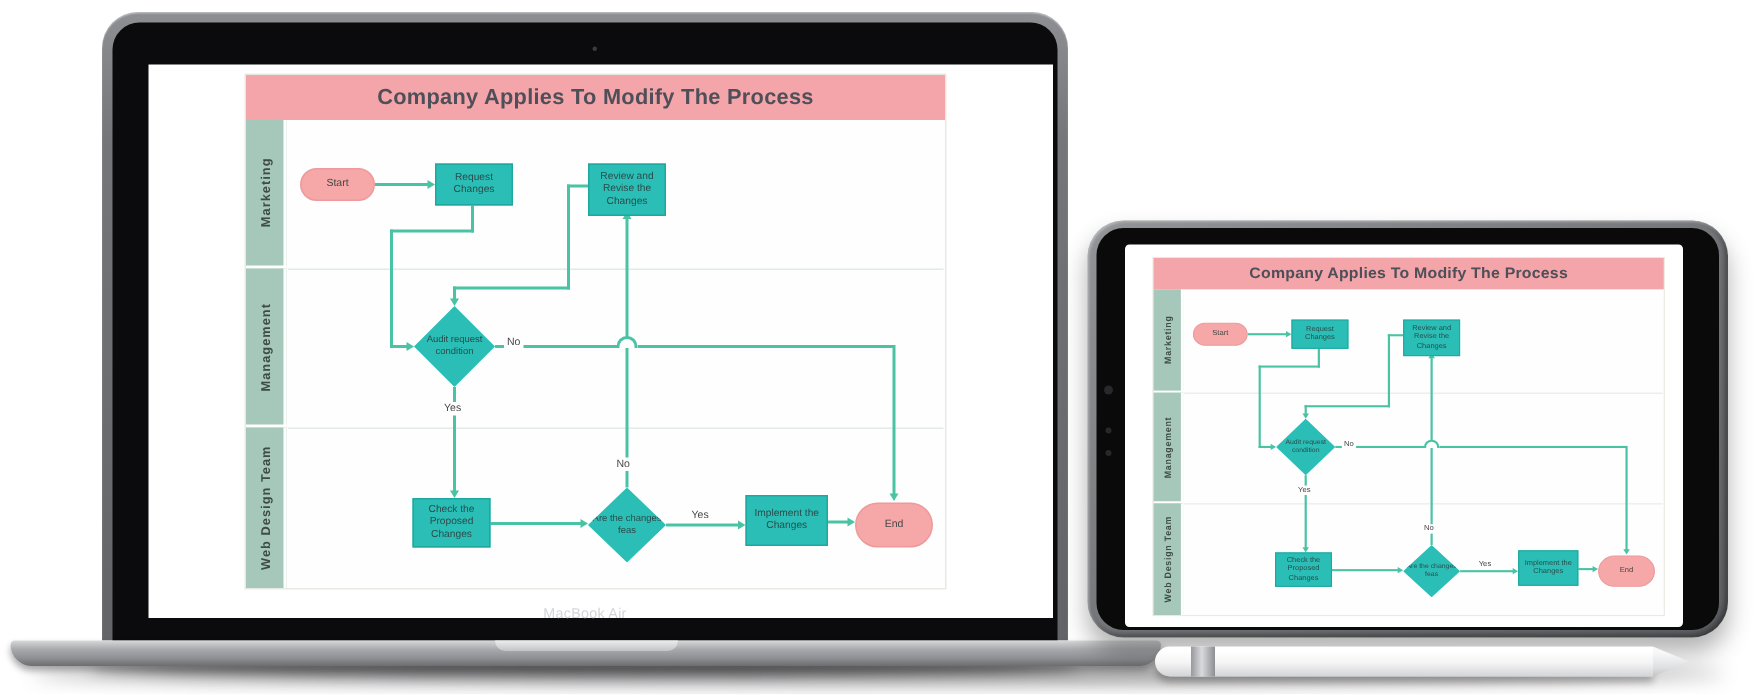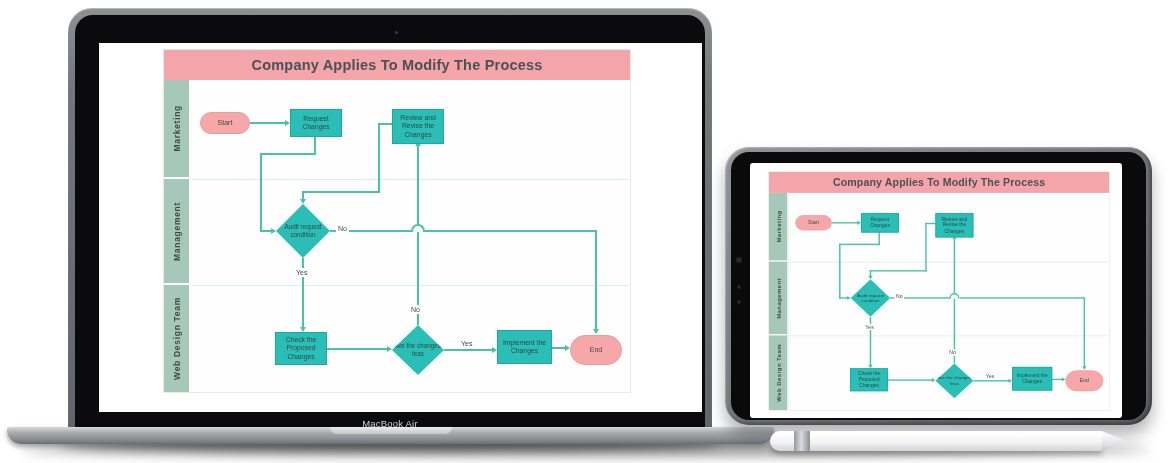--- a/index.html
+++ b/index.html
@@ -15,21 +15,21 @@
   
   .laptop-lid{position:absolute;left:68px;top:8px;width:644px;height:419px;
     border-radius:24px 24px 0 0;
     background:linear-gradient(180deg,#8d8f93 0%,#74767a 20%,#626467 100%);
     box-shadow:inset 0 1px 1px rgba(255,255,255,.4);z-index:10;}
   .laptop-bezel{position:absolute;left:7px;top:7px;right:7px;bottom:0;
     border-radius:18px 18px 0 0;background:#0b0b0d;}
   .laptop-screen{position:absolute;left:24px;top:28px;width:603px;height:369px;background:#ffffff;}
   .laptop-camera{position:absolute;left:320px;top:16px;width:3px;height:3px;border-radius:50%;
     background:#3a3c42;}
-  .macbook-label{position:absolute;left:0;top:403px;width:100%;text-align:center;
+  .macbook-label{position:absolute;left:0;top:389px;width:100%;text-align:center;
     color:#d3d5d8;font-size:9.5px;letter-spacing:.2px;}
   .laptop-base{position:absolute;left:7px;top:427px;width:767px;height:17px;
     border-radius:3px 3px 14px 14px;
     background:linear-gradient(180deg,#d7d8da 0%,#a7a9ac 35%,#8d8f92 70%,#6b6d70 100%);
     box-shadow:0 3px 5px rgba(0,0,0,.35);z-index:11;}
   .base-notch{position:absolute;left:323px;top:0;width:122px;height:7px;
     border-radius:0 0 8px 8px;
     background:linear-gradient(180deg,#eceded 0%,#c2c4c6 100%);}
 
   

